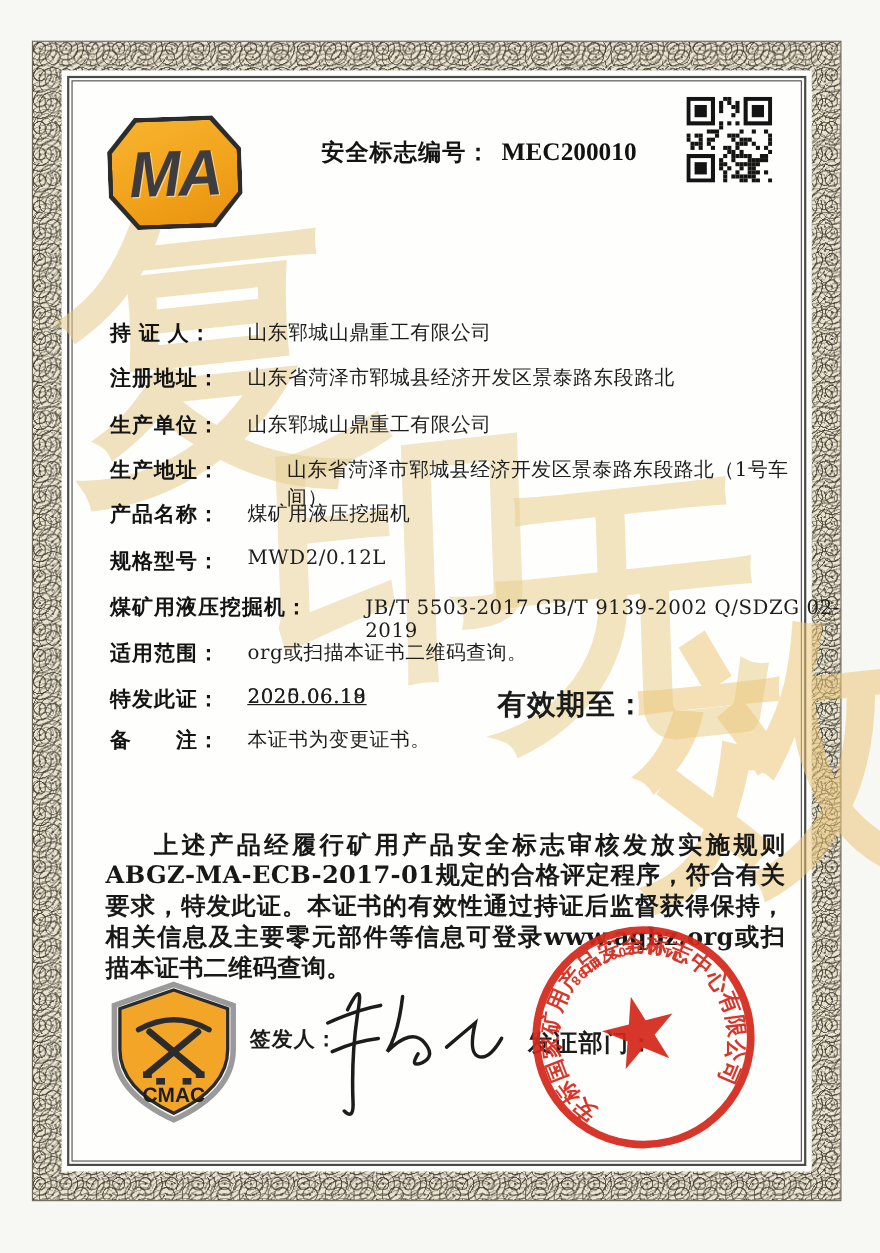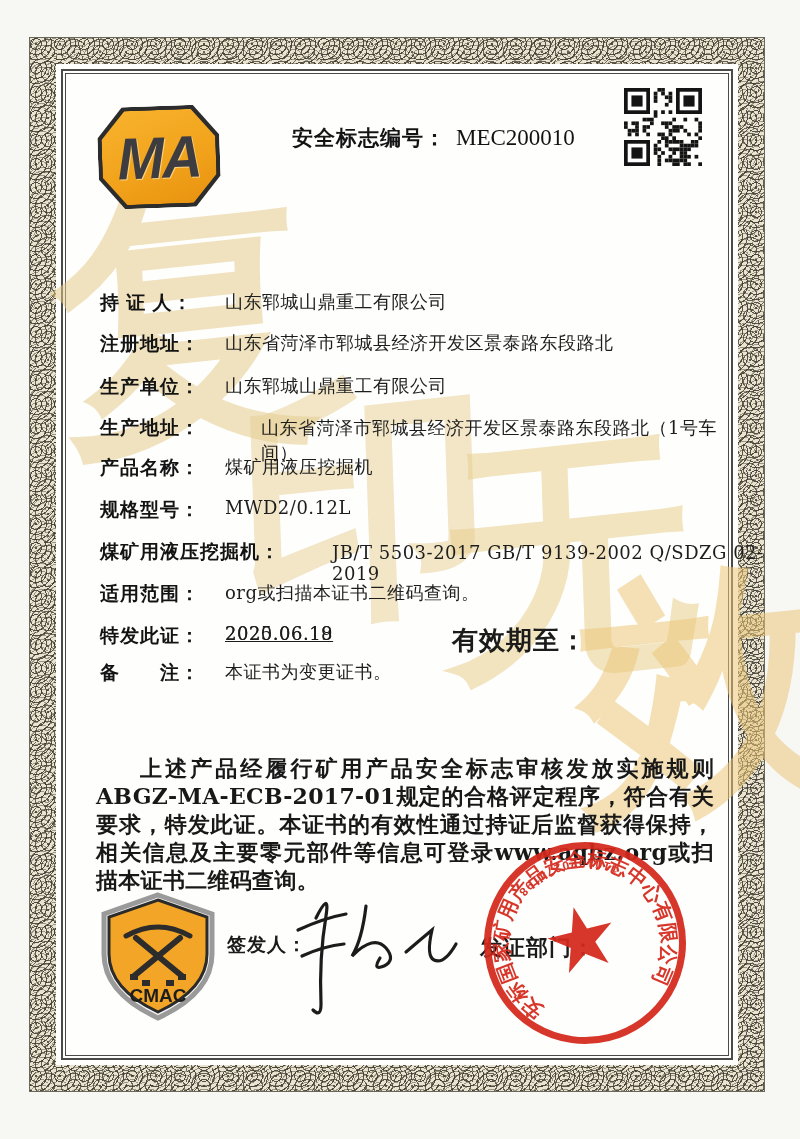--- a/index.html
+++ b/index.html
@@ -66,21 +66,21 @@
   .ma-badge-face span{
     font-family:"Liberation Sans", sans-serif;
     font-weight:900;font-style:italic;font-size:56px;letter-spacing:-2px;
     color:#3c3c41;text-shadow:1px 1px 0 rgba(255,230,170,.7);
     transform:scaleY(1.05);
   }
   .cert-no{
     position:absolute;left:292px;top:124px;white-space:nowrap;
   }
   .cert-no .lbl{font-size:21px;font-weight:700;color:#141414;letter-spacing:1px;}
-  .cert-no .val{font-family:"Liberation Serif", serif;font-size:23px;font-weight:400;color:#121212;margin-left:10px;}
+  .cert-no .val{font-family:"Liberation Serif", serif;font-size:23px;font-weight:700;color:#121212;margin-left:10px;}
   .qr{position:absolute;left:624px;top:88px;width:78px;height:78px;}
 
   .doc-title{
     position:absolute;left:30px;top:190px;width:734px;
     text-align:center;font-size:47px;font-weight:900;
     letter-spacing:7px;color:#121212;white-space:nowrap;
   }
 
   
   .row{position:absolute;left:0;top:0;width:800px;}

